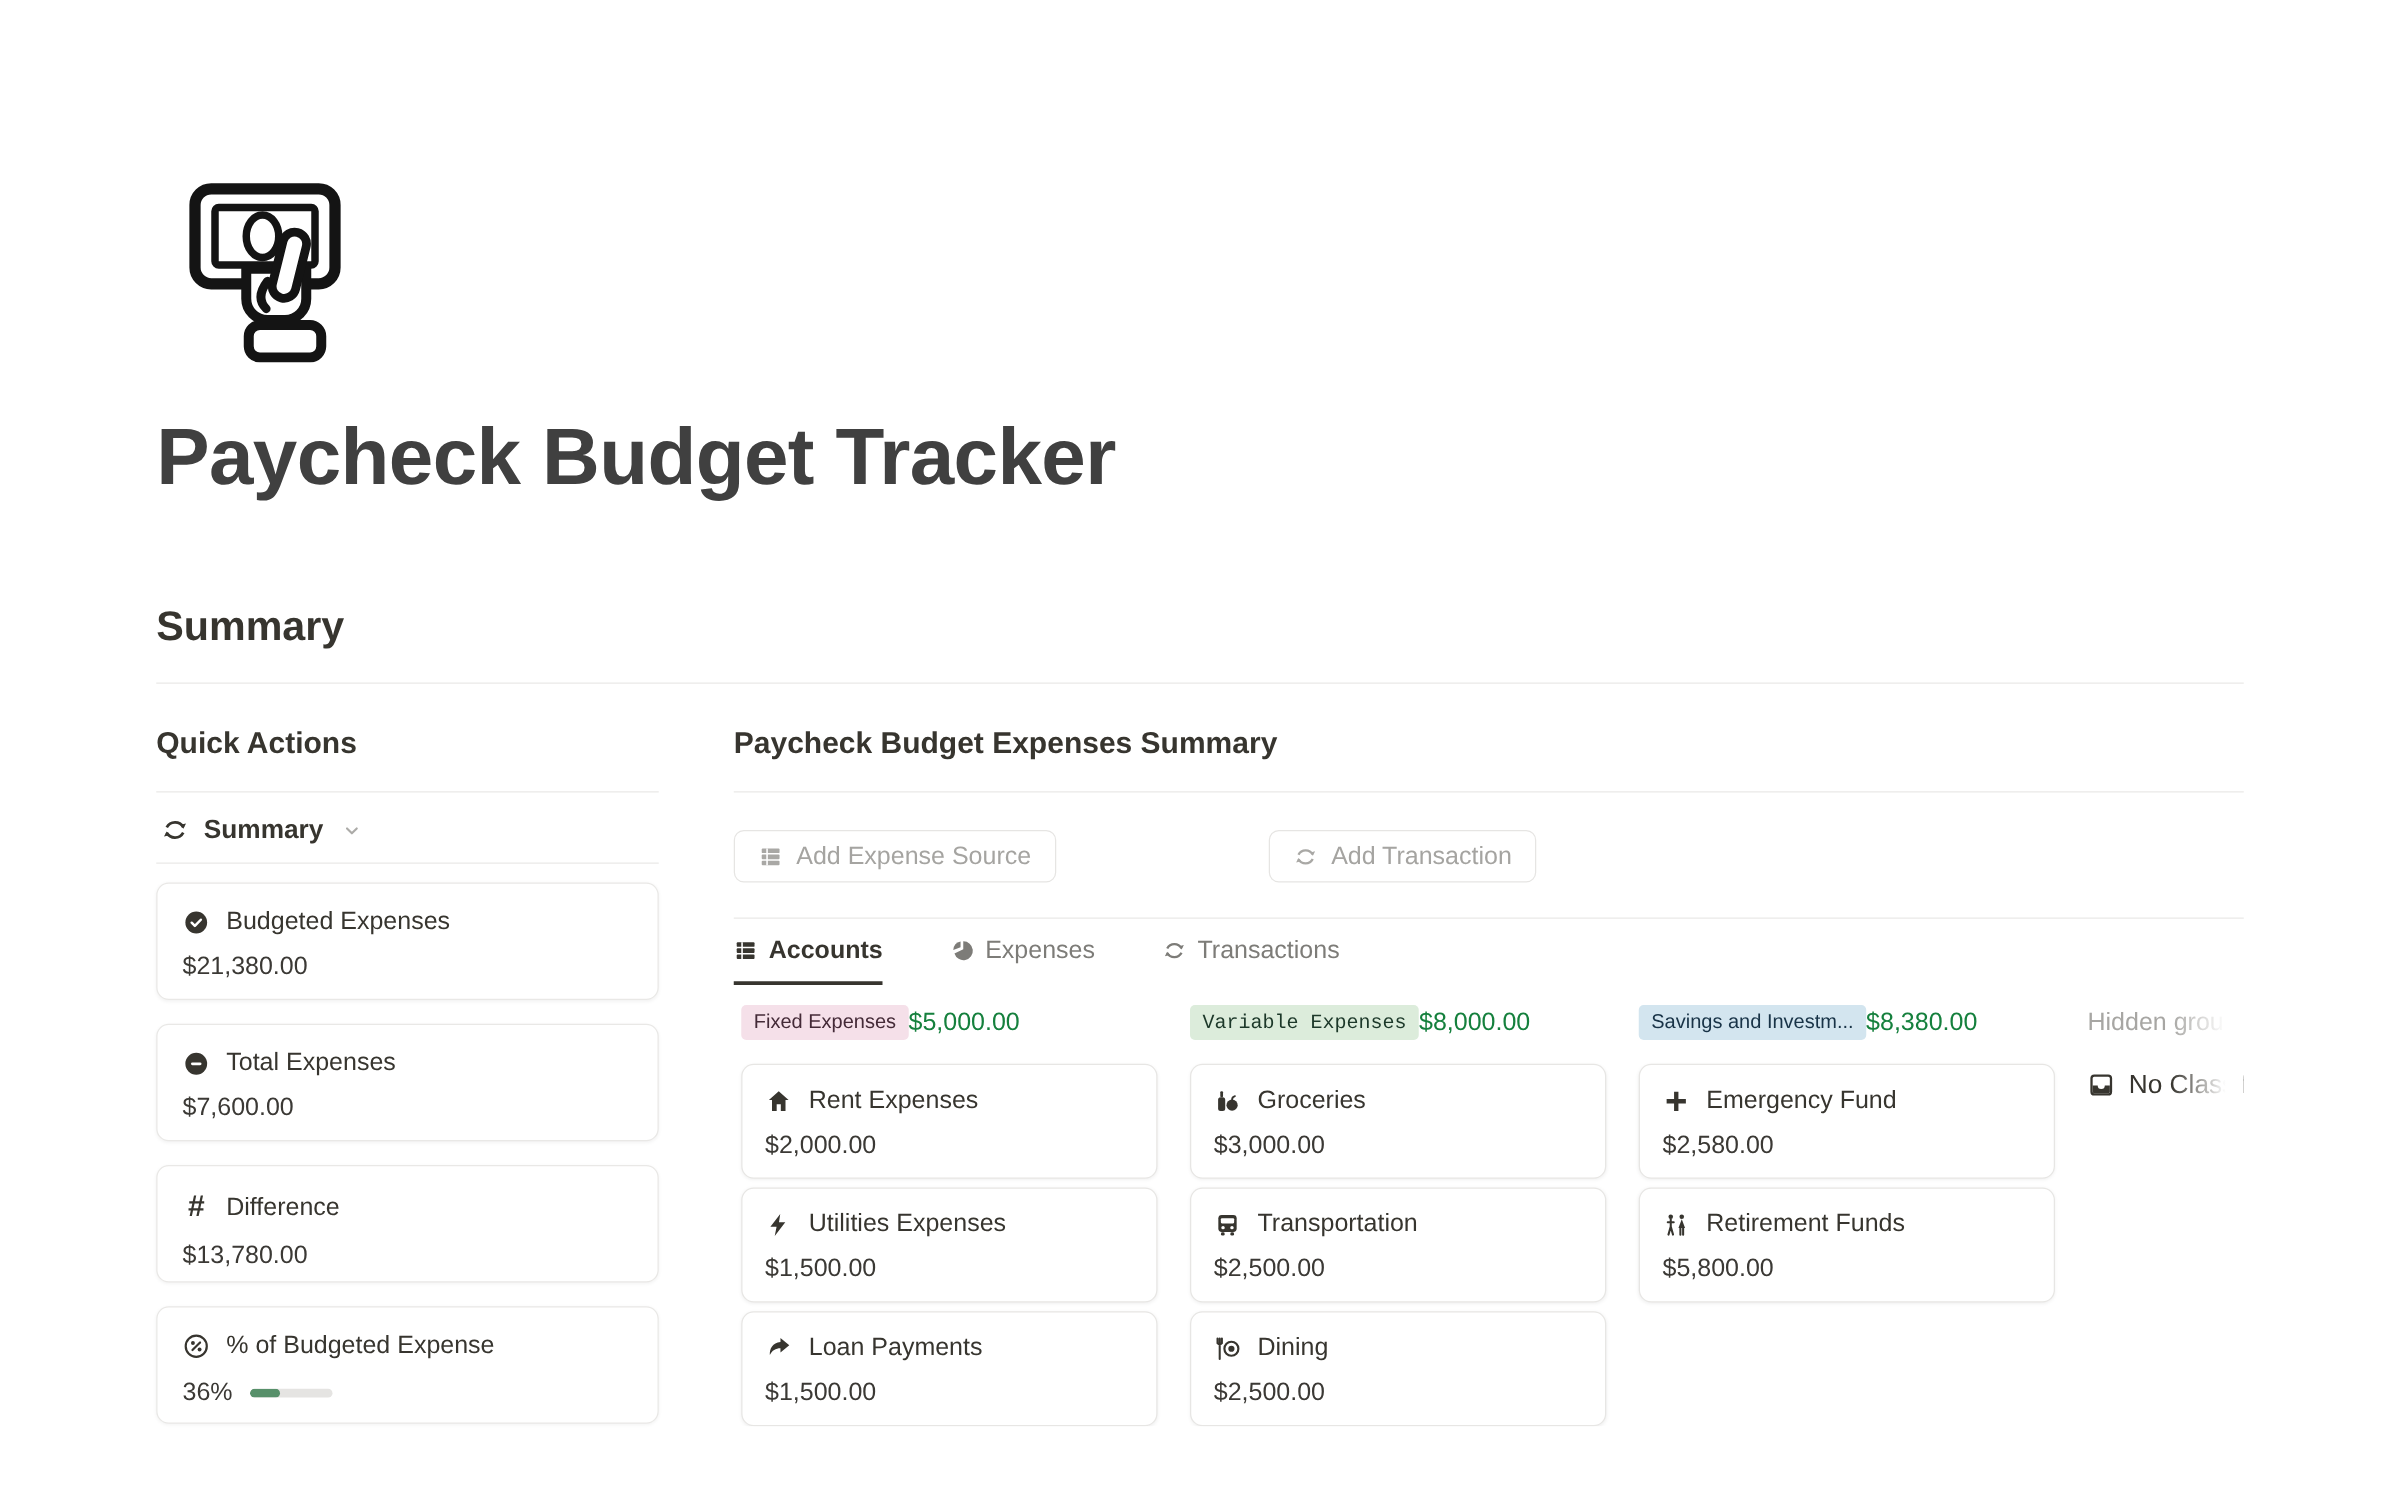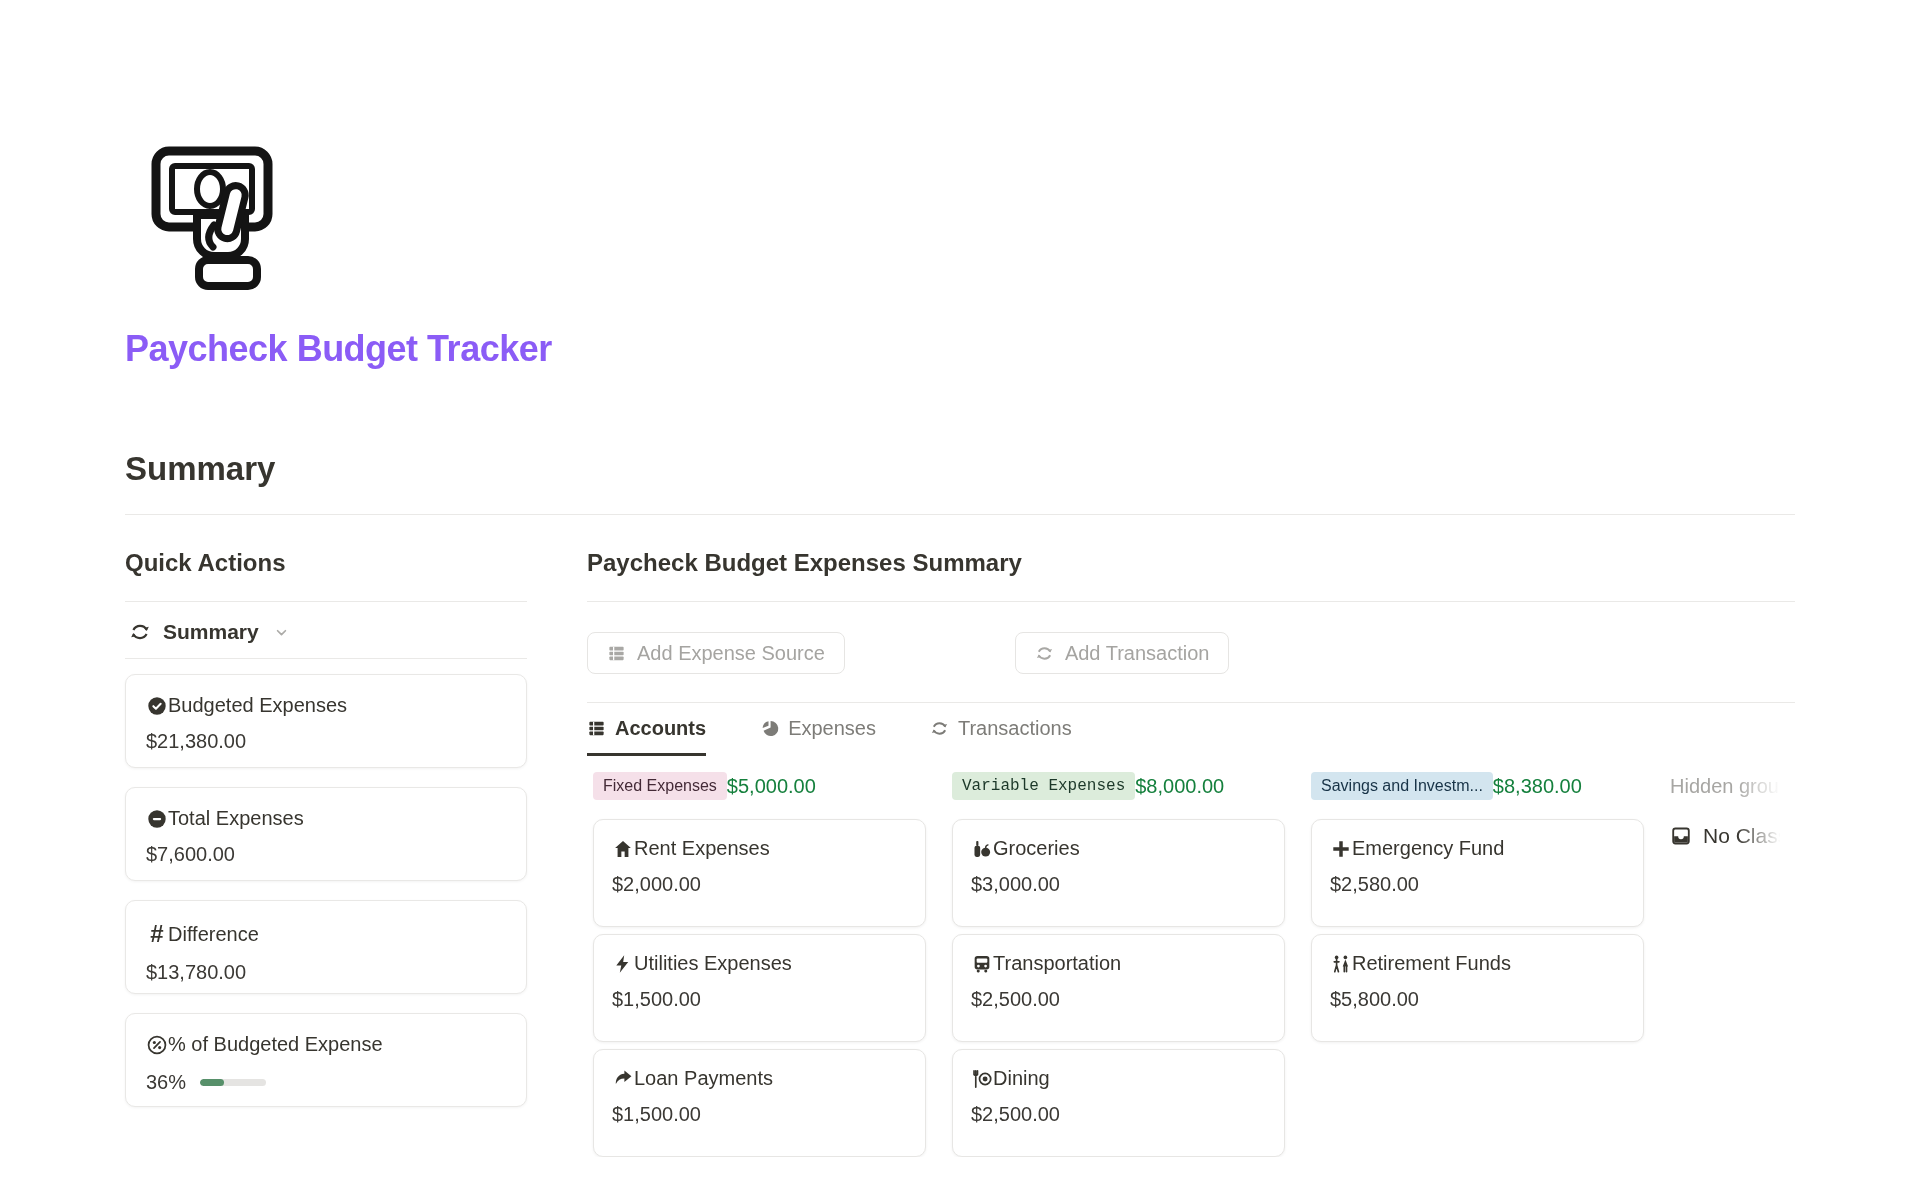--- a/index.html
+++ b/index.html
@@ -6,21 +6,21 @@
   html,body { background:#fff; }
   body {
     width:1920px; height:1199px; overflow:hidden; position:relative;
     font-family:"Liberation Sans","DejaVu Sans",sans-serif;
     color:#37352F; font-size:20px;
   }
   .content { width:1670px; margin:0 auto 0 125px; }
 
   
   .page-icon { margin:145px 0 0 25px; width:135px; height:145px; color:#141414; }
-  .page-title { margin-top:38px; font-size:36px; font-weight:700; color:#8b5cf6; letter-spacing:-0.5px; }
+  .page-title { margin-top:38px; font-size:64px; font-weight:700; color:#404040; letter-spacing:-0.5px; }
 
   
   .h2 { margin-top:80px; font-size:33px; font-weight:700; padding-bottom:26px; border-bottom:1px solid #EAE9E7; }
 
   .columns { display:flex; }
   .col-left { width:402px; margin-right:60px; flex:none; }
   .col-right { width:1208px; flex:none; }
 
   .h3 { margin-top:34px; font-size:24px; font-weight:700; padding-bottom:24px; border-bottom:1px solid #EAE9E7; }
 
@@ -30,21 +30,21 @@
   .icon22 { width:22px; height:22px; flex:none; display:block; }
   .icon19 { width:19px; height:19px; flex:none; display:block; }
   .chev { width:17px; height:17px; color:#ACABA8; margin-left:2px; }
 
   
   .sum-cards { margin-top:15px; display:flex; flex-direction:column; gap:19px; }
   .sum-card {
     height:94px; border:1px solid #E9E8E6; border-radius:10px; background:#fff;
     box-shadow:0 1px 3px rgba(0,0,0,0.05); padding:19px 20px 0 20px;
   }
-  .card-top { display:flex; align-items:center; }
+  .card-top { display:flex; align-items:center; gap:13px; }
   .card-top .lbl { font-weight:500; font-size:20px; }
   .card-val { margin-top:13px; font-size:20px; color:#3B3935; }
   .hash { font-size:24px; font-weight:700; width:22px; text-align:center; color:#37352F; }
 
   .prog-row { margin-top:15px; display:flex; align-items:center; gap:14px; }
   .prog-track { width:66px; height:7px; border-radius:4px; background:#E5E4E2; overflow:hidden; }
   .prog-fill { height:100%; border-radius:4px; }
 
   
   .btn-row { margin-top:30px; display:flex; gap:170px; padding-bottom:28px; border-bottom:1px solid #EAE9E7; }
@@ -61,21 +61,21 @@
   .tab.active .tlbl { font-weight:600; }
 
   
   .board { position:relative; overflow:hidden; margin-top:16px; display:flex; gap:26px; padding-left:6px; width:1208px; }
   .board-col { width:333px; flex:none; }
   .group-head { display:flex; align-items:center; height:28px; margin-bottom:19px; }
   .badge { display:inline-flex; align-items:center; height:28px; padding:0 10px; border-radius:4px; font-size:16px; font-weight:500; white-space:nowrap; }
   .group-total { margin-left:0; color:#15803d; font-size:20px; }
   .board-cards { display:flex; flex-direction:column; gap:7px; }
   .b-card {
-    height:108px; background:#fff; border:1px solid #E7E6E4; border-radius:10px;
+    height:92px; background:#fff; border:1px solid #E7E6E4; border-radius:10px;
     box-shadow:0 1px 3px rgba(15,15,15,0.06); padding:17px 18px 0 18px; cursor:pointer;
   }
   .hidden-col { width:170px; flex:none; }
   .hidden-lbl { height:28px; line-height:28px; color:#A7A6A3; font-size:20px; white-space:nowrap; }
   .hidden-item { margin-top:24px; display:flex; align-items:center; gap:11px; white-space:nowrap; font-size:21px; }
   .fade { position:absolute; top:0; right:0; bottom:0; width:58px; background:linear-gradient(to right, rgba(255,255,255,0), #fff 75%); pointer-events:none; }
 </style>
 </head>
 <body>
 

